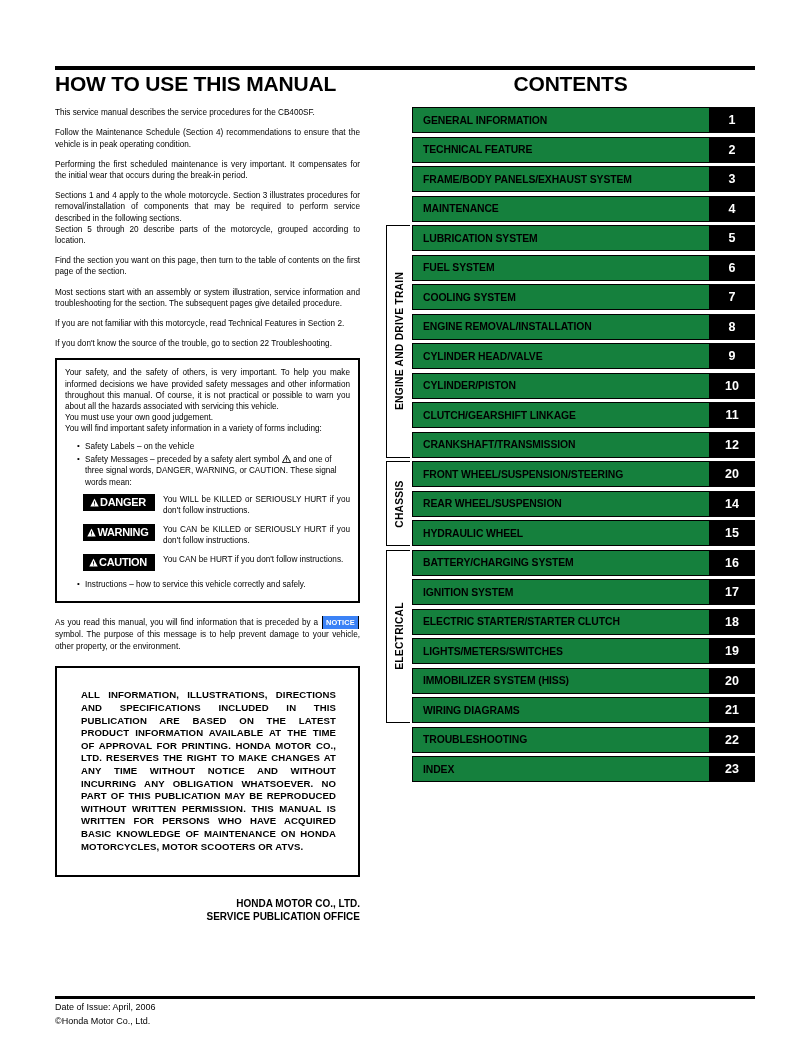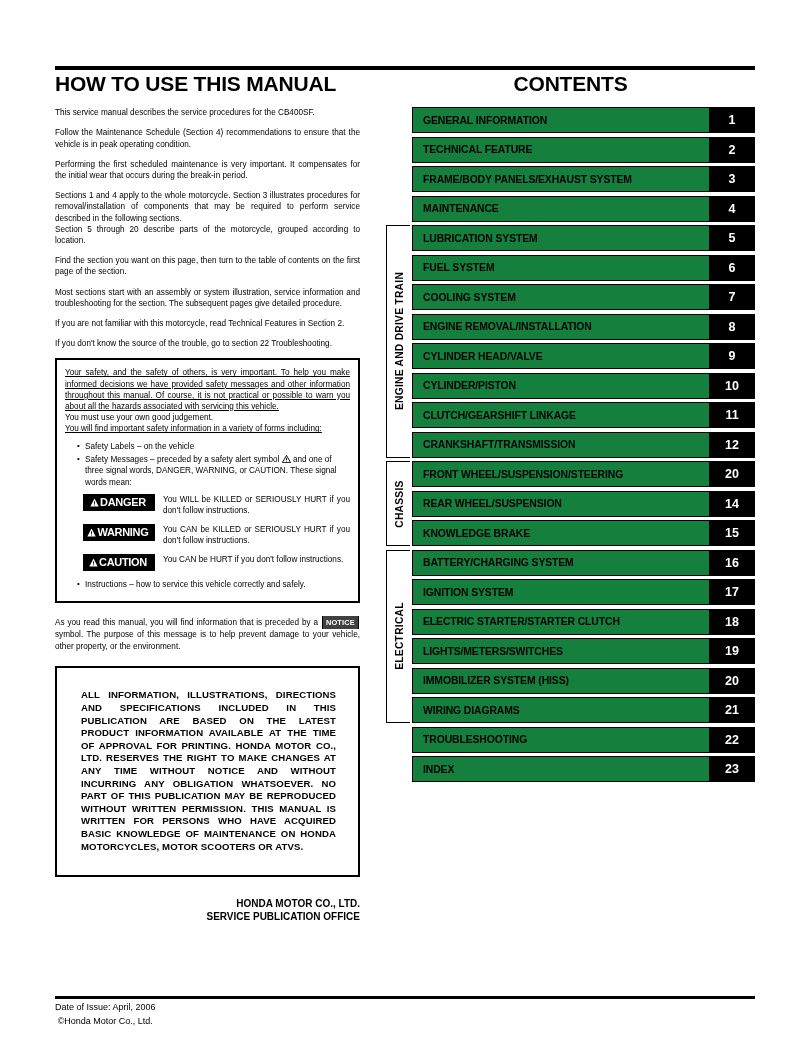--- a/index.html
+++ b/index.html
@@ -36,21 +36,21 @@
     font-size:8.2px; line-height:11.2px; text-align:justify;
     margin:0 0 9px 0;
   }
   .para.tight { margin-bottom:0; }
 
   
   .safety-box {
     border:2px solid #000; padding:7px 8px 8px 8px; margin-top:9px;
   }
   .sb-line { font-size:8.2px; line-height:11.2px; text-align:justify; }
-  .sb-block { font-size:8.2px; line-height:11.2px; text-align:justify;text-decoration:underline; }
+  .sb-block { font-size:8.2px; line-height:11.2px; text-align:justify; }
 
   ul.bullets { margin:6px 0 0 0; padding:0 0 0 12px; list-style:none; }
   ul.bullets li {
     font-size:8.2px; line-height:11.4px; position:relative;
     padding-left:8px; margin-bottom:2px; text-align:left;
   }
   ul.bullets li:before {
     content:"\2022"; position:absolute; left:0; top:-1px; font-size:8px;
   }
 
@@ -71,21 +71,21 @@
     letter-spacing:-0.3px; margin-right:8px;text-align:center;
   }
   .badge .tri { margin-right:1px; display:inline-flex; align-items:center; }
   .badge-text { font-size:8.2px; line-height:10.5px; text-align:justify; flex:1; padding-top:1px; }
 
   .post-bullets { margin-top:2px; }
 
   
   .notice-para { margin-top:13px; font-size:8.2px; line-height:11.6px; text-align:justify; }
   .notice-chip {
-    display:inline-block; background:#404040; color:#fff;
+    display:inline-block; background:#3b82f6; color:#fff;
     font-weight:bold; font-size:7.4px; letter-spacing:0.2px;
     padding:1px 3px 1px 3px; margin:0 1px;
     border-left:1px solid #000; border-right:1px solid #000;
     vertical-align:0px;
   }
 
   
   .legal-box {
     border:2px solid #000; margin-top:14px; padding:9px 10px 10px 12px;
   }
@@ -98,21 +98,21 @@
     margin-top:20px; text-align:right;
     font-size:10px; font-weight:bold; line-height:13px;
   }
 
   
   .footer-rule {
     position:absolute; left:55px; top:996px; width:700px; height:2.5px; background:#000;
   }
   .footer-text {
     position:absolute; left:55px; top:1001px;
-    font-size:9px; line-height:13.5px;text-align:center;
+    font-size:9px; line-height:13.5px;
   }
 
   
   .toc { position:relative; margin-top:3px; }
   .toc-row {
     position:relative; height:26px; margin-bottom:3.5px;
     display:flex; align-items:stretch;
   }
   .toc-label {
     flex:1; border:1.6px solid #000; border-right:none;
@@ -295,21 +295,21 @@
           </div>
           <div class="toc-row">
             <div class="toc-label">FRONT WHEEL/SUSPENSION/STEERING</div>
             <div class="toc-num">20</div>
           </div>
           <div class="toc-row">
             <div class="toc-label">REAR WHEEL/SUSPENSION</div>
             <div class="toc-num">14</div>
           </div>
           <div class="toc-row">
-            <div class="toc-label">KNOWLEDGE BRAKE</div>
+            <div class="toc-label">HYDRAULIC WHEEL</div>
             <div class="toc-num">15</div>
           </div>
           <div class="toc-row">
             <div class="toc-label">BATTERY/CHARGING SYSTEM</div>
             <div class="toc-num">16</div>
           </div>
           <div class="toc-row">
             <div class="toc-label">IGNITION SYSTEM</div>
             <div class="toc-num">17</div>
           </div>

